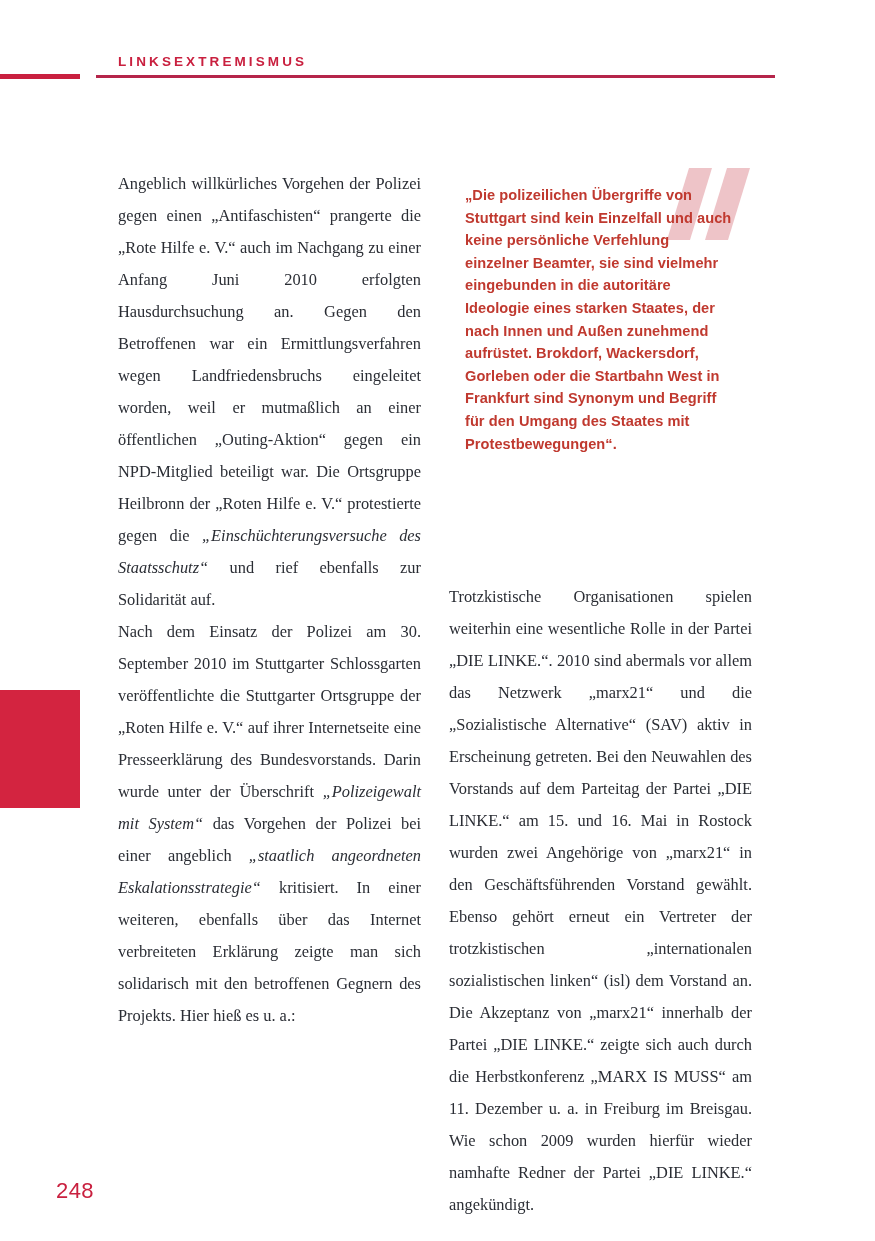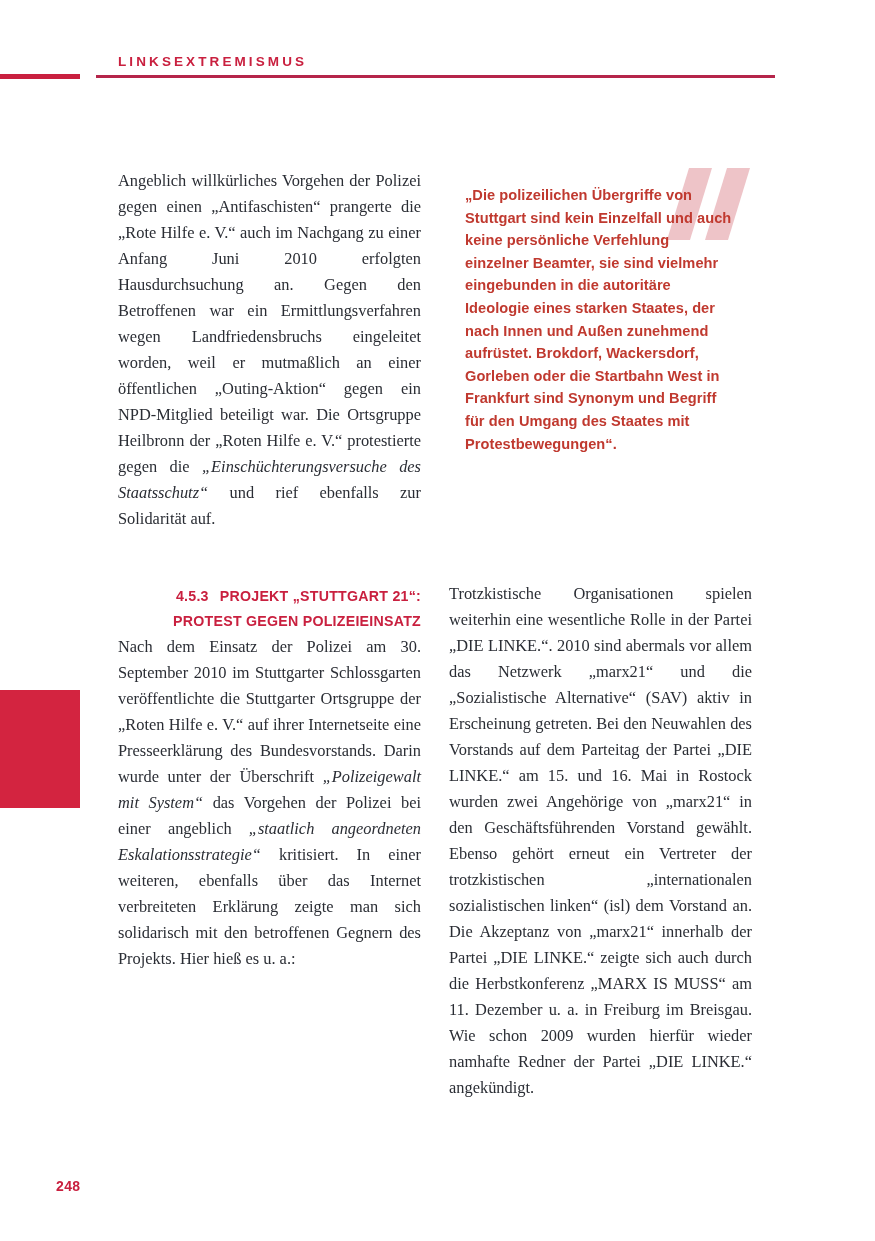--- a/index.html
+++ b/index.html
@@ -61,39 +61,39 @@
     height: 118px;
     background: #d32440;
   }
 
   
   .page-number {
     position: absolute;
     left: 56px;
     top: 1178px;
     font-family: "Liberation Sans", sans-serif;
-    font-weight: bold;
-    font-size: 14px;
+    font-weight: normal;
+    font-size: 22px;
     letter-spacing: 0.4px;
     color: #c9203f;
   }
 
   
   .col {
     position: absolute;
     top: 168px;
     width: 303px;
   }
   .col-left  { left: 118px; }
   .col-right { left: 449px; }
 
   .body-p {
     font-family: "Liberation Serif", serif;
     font-size: 16.4px;
-    line-height: 26px;
+    line-height: 32px;
     text-align: justify;
     text-justify: inter-word;
     margin: 0;
     color: #2a2d34;
     hyphens: manual;
   }
   .body-p .ital { font-style: italic; }
 
   
   .sec-head {
@@ -160,23 +160,20 @@
   <div class="rule-main"></div>
   <div class="header-title">LINKSEXTREMISMUS</div>
 </div>
 
 <div class="edge-tab"></div>
 
 <div class="col col-left">
 
   <p class="body-p"><span>Angeblich willkürliches Vorgehen der Polizei gegen einen „Antifaschisten“ prangerte die „Rote Hilfe e. V.“ auch im Nachgang zu einer Anfang Juni 2010 erfolgten Hausdurchsuchung an. Gegen den Betroffenen war ein Ermittlungsverfahren wegen Landfriedensbruchs eingeleitet worden, weil er mutmaßlich an einer öffentlichen „Outing-Aktion“ gegen ein NPD-Mitglied beteiligt war. Die Ortsgruppe Heilbronn der „Roten Hilfe e. V.“ protestierte gegen die </span><span class="ital">„Einschüchterungsversuche des Staatsschutz“</span><span> und rief ebenfalls zur Solidarität auf.</span></p>
 
-  <div class="sec-head sec-head-right-al gap-before-head">
-    <span class="num">4.5.3</span><span>PROJEKT „STUTTGART 21“: PROTEST GEGEN POLIZEIEINSATZ</span>
-  </div>
 
   <p class="body-p gap-after-head"><span>Nach dem Einsatz der Polizei am 30. September 2010 im Stuttgarter Schlossgarten veröffentlichte die Stuttgarter Ortsgruppe der „Roten Hilfe e. V.“ auf ihrer Internetseite eine Presseerklärung des Bundesvorstands. Darin wurde unter der Überschrift </span><span class="ital">„Polizeigewalt mit System“</span><span> das Vorgehen der Polizei bei einer angeblich </span><span class="ital">„staatlich angeordneten Eskalationsstrategie“</span><span> kritisiert. In einer weiteren, ebenfalls über das Internet verbreiteten Erklärung zeigte man sich solidarisch mit den betroffenen Gegnern des Projekts. Hier hieß es u. a.:</span></p>
 </div>
 
 <div class="col col-right">
 
   <div class="quote-block">
     <div class="quote-marks">
       <span class="m1"></span>
         <span class="m2"></span>

